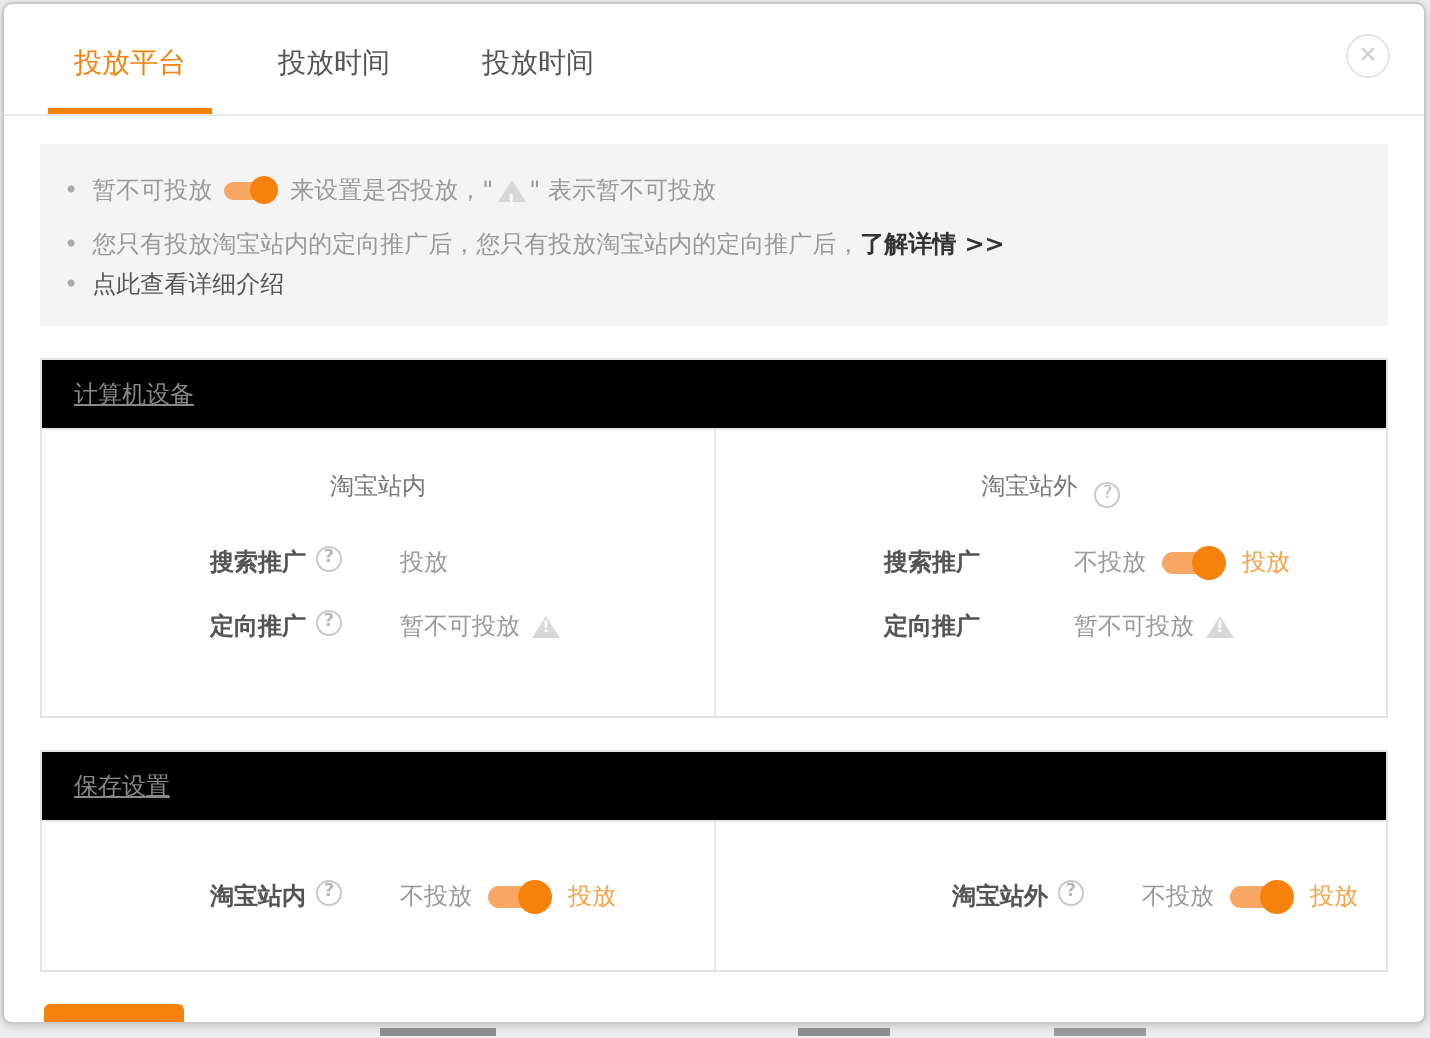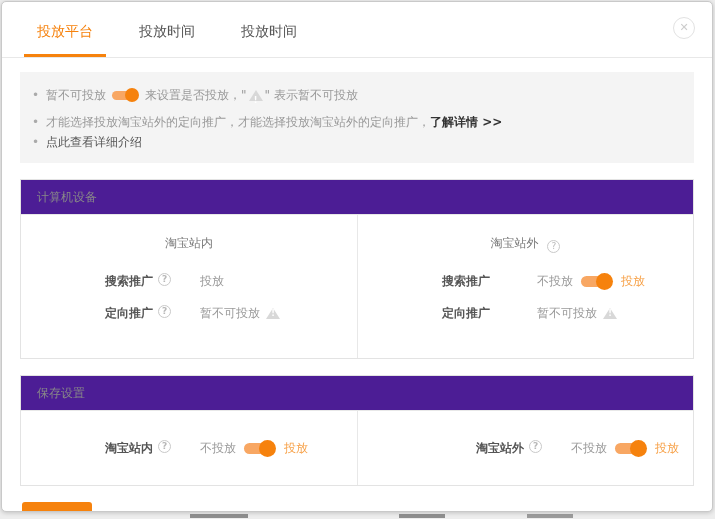--- a/index.html
+++ b/index.html
@@ -35,21 +35,21 @@
   .switch.small .knob { top:1px; width:14px; height:14px; }
   
   .warn { position:relative; display:inline-block; width:14px; height:12px; margin:0 2px; vertical-align:-1px; flex:none; }
   .warn .tri { position:absolute; left:0; bottom:0; width:0; height:0; border-left:7px solid transparent; border-right:7px solid transparent; border-bottom:11px solid #d8d8d8; }
   .warn .bang { position:absolute; left:0; top:2px; width:14px; text-align:center; font-size:8px; font-weight:bold; color:#fff; }
   .val-warn .warn { margin-left:6px; }
   
   .help { display:inline-block; width:13px; height:13px; border:1px solid #c9c9c9; border-radius:50%; color:#b9b9b9; font-size:9px; line-height:11px; text-align:center; margin-left:5px; vertical-align:-2px; cursor:pointer; flex:none; }
   
   .section { margin:16px 18px 0; border:1px solid #e3e3e3; }
-  .sec-head { height:35px; background:#4c1d95; border-bottom:1px solid #e8e8e8; line-height:34px; padding-left:16px; font-size:12px; color:#888; }
+  .sec-head { height:35px; background:#000000; border-bottom:1px solid #e8e8e8; line-height:34px; padding-left:16px; font-size:12px; color:#888;text-decoration:underline; }
   .sec-body { display:flex; }
   .col { width:50%; }
   .col + .col { border-left:1px solid #e8e8e8; }
   .comp .col { padding:20px 0 24px; }
   .col-head { text-align:center; font-size:12px; color:#777; margin-bottom:17px; height:18px; }
   .row { display:flex; align-items:center; height:22px; margin-bottom:10px; font-size:12px; padding-left:84px; }
   .row:last-child { margin-bottom:10px; }
   .lbl { color:#555; font-weight:bold; width:95px; display:flex; align-items:flex-start; flex:none; }
   .val { color:#999; display:flex; align-items:center; }
   .on-label { color:#f7a148; }
@@ -91,21 +91,21 @@
       </span>
       <span>来设置是否投放，"</span>
       <span class="warn">
         <span class="tri"></span>
           <span class="bang">!</span>
       </span>
       <span>" 表示暂不可投放</span>
     </div>
     <div class="bullet">
       <span class="dot">•</span>
-      <span>才能选择投放淘宝站外的定向推广，才能选择投放淘宝站外的定向推广，</span>
+      <span>您只有投放淘宝站内的定向推广后，您只有投放淘宝站内的定向推广后，</span>
       <span class="link-strong">了解详情 &gt;&gt;</span>
     </div>
     <div class="bullet">
       <span class="dot">•</span>
       <span class="link-plain">点此查看详细介绍</span>
     </div>
   </div>
 
   
   <div class="section comp">

